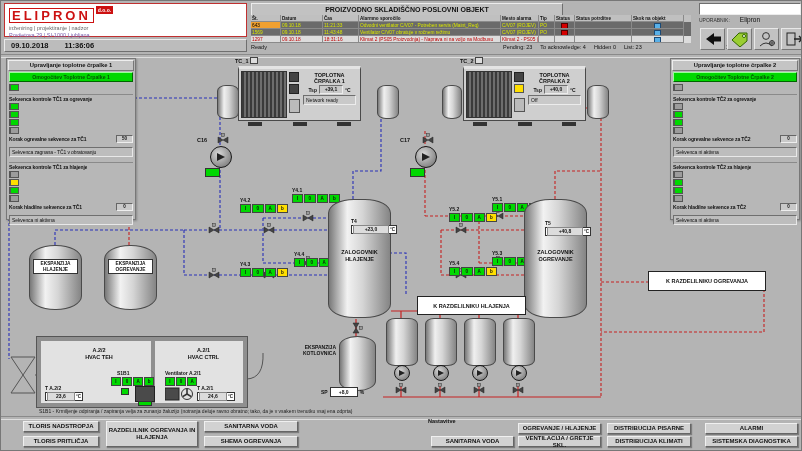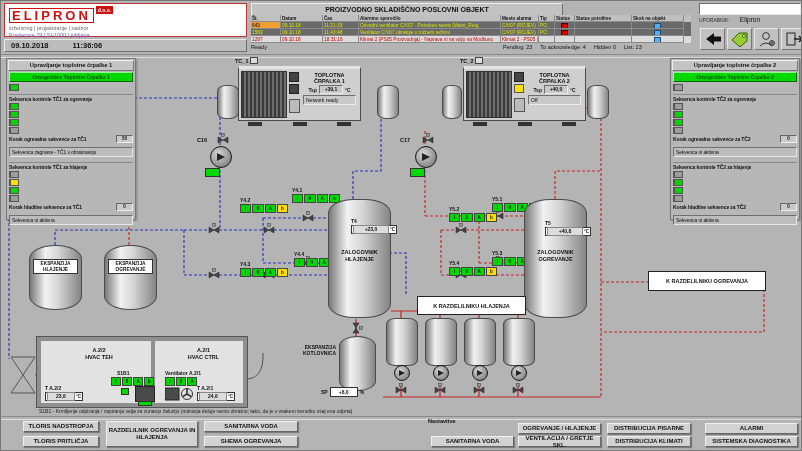--- a/index.html
+++ b/index.html
@@ -7,21 +7,21 @@
     font-family:"Liberation Sans",sans-serif;color:#111;border:1px solid #777;box-sizing:border-box;}
   .abs{position:absolute;}
   .raised{border:1px solid;border-color:#ececec #6f6f6f #6f6f6f #ececec;}
   .sunk{border:1px solid;border-color:#6f6f6f #ececec #ececec #6f6f6f;background:#c9c9c9;}
   
   .logo-box{left:3px;top:2px;width:243px;height:34px;background:#fff;border:1px solid #c03030;padding:2px 4px;box-sizing:border-box;}
   .brand{font-weight:bold;font-size:13px;color:#cc1111;letter-spacing:3px;border:1px solid #cc1111;padding:0 2px;display:inline-block;line-height:13px;}
   .brand-suffix{display:inline-block;background:#cc1111;color:#fff;font-size:5px;font-weight:bold;padding:1px 2px;vertical-align:top;margin-left:2px;}
   .tagline{font-size:5.5px;color:#666;margin-top:1px;}
   .address{font-size:5.5px;color:#7a5fae;margin-top:1px;}
-  .date-bar{left:3px;top:38px;width:243px;height:13px;display:flex;align-items:center;gap:24px;padding-left:6px;box-sizing:border-box;background:#bcbcbc;}
+  .date-bar{left:3px;top:38px;width:243px;height:13px;display:flex;align-items:center;gap:16px;padding-left:6px;box-sizing:border-box;background:#bcbcbc;}
   .date-bar span{font-weight:bold;font-size:7.5px;}
   .main-title{left:250px;top:2px;width:310px;height:11px;background:#c2c2c2;display:flex;align-items:center;justify-content:center;font-weight:bold;font-size:7px;}
   
   .alarms{left:250px;top:14px;width:440px;font-size:4.8px;}
   .ahead,.arow{display:flex;height:7px;line-height:7px;}
   .ahead{background:#c0c0c0;font-weight:bold;font-size:4.6px;}
   .c{box-sizing:border-box;border-right:1px solid #8a8a8a;border-bottom:1px solid #8a8a8a;padding:0 1px;white-space:nowrap;overflow:hidden;}
   .c0{width:30px}.c1{width:42px}.c2{width:36px}.c3{width:142px}.c4{width:38px}.c5{width:16px}.c6{width:20px}.c7{width:57px}.c8{width:52px}
   .arow.dark{background:#6a6a6a;color:#d8e400;}
   .arow.light{background:#dcdcdc;color:#c00000;}

